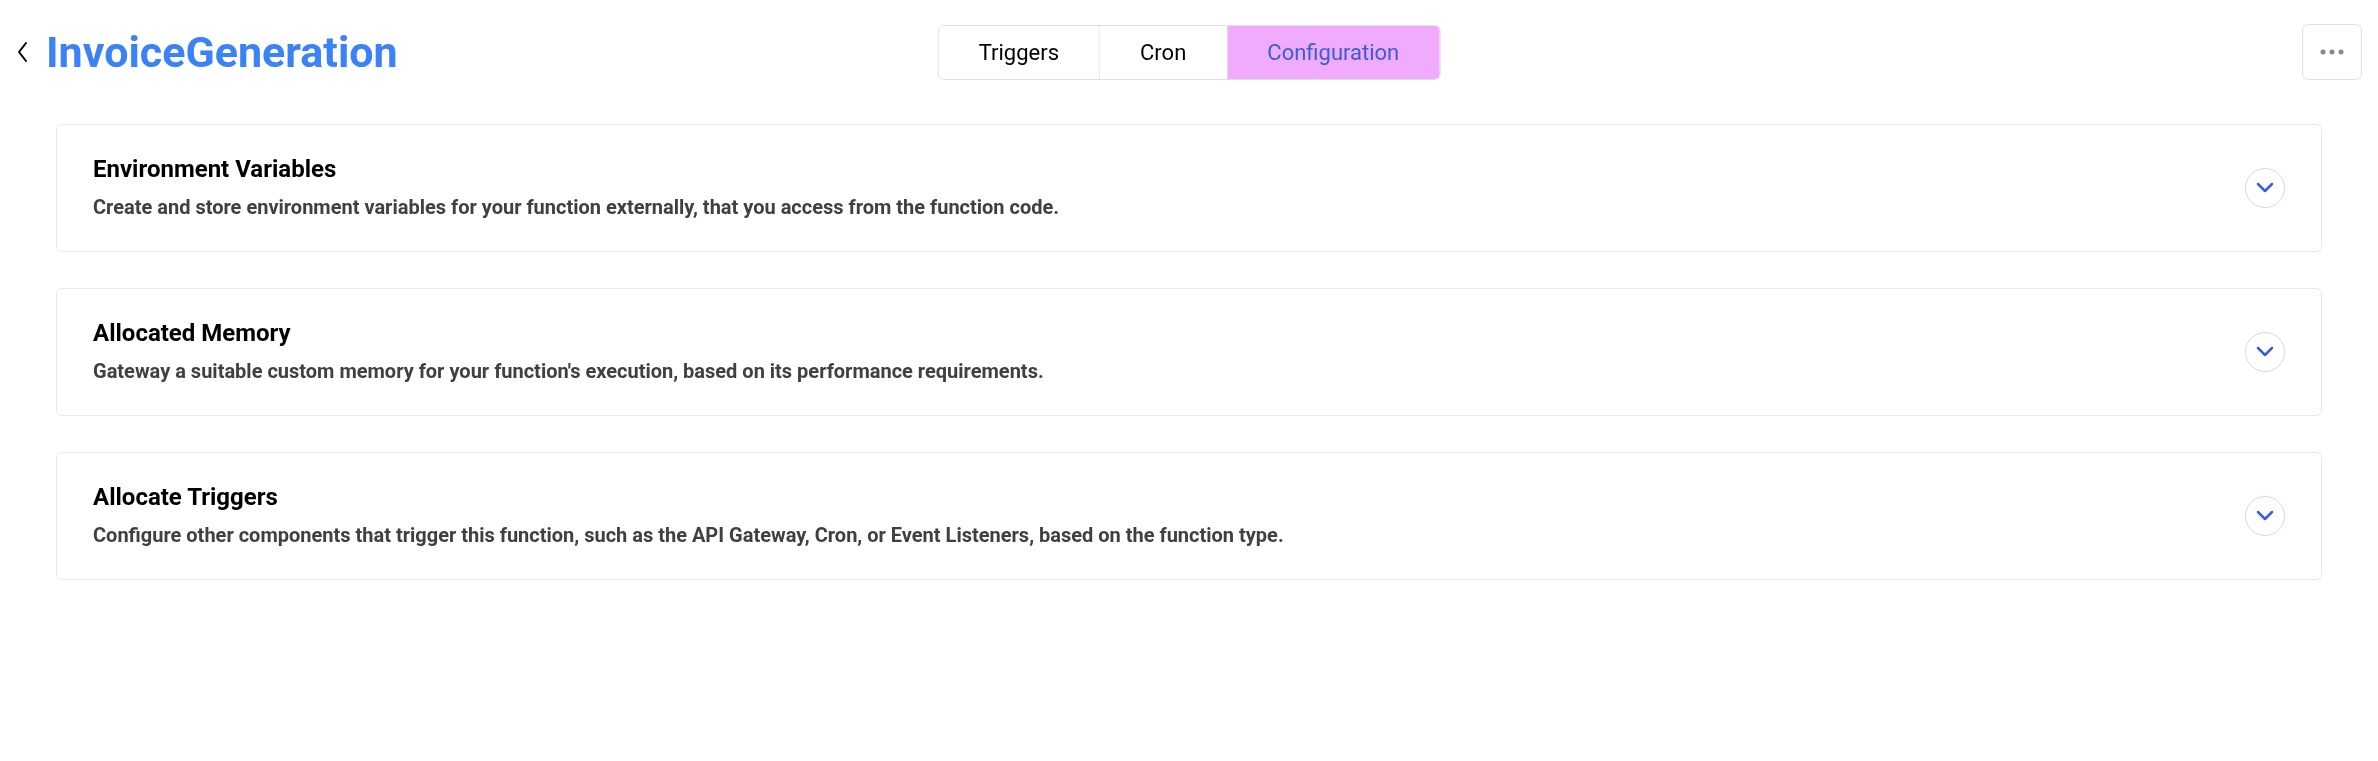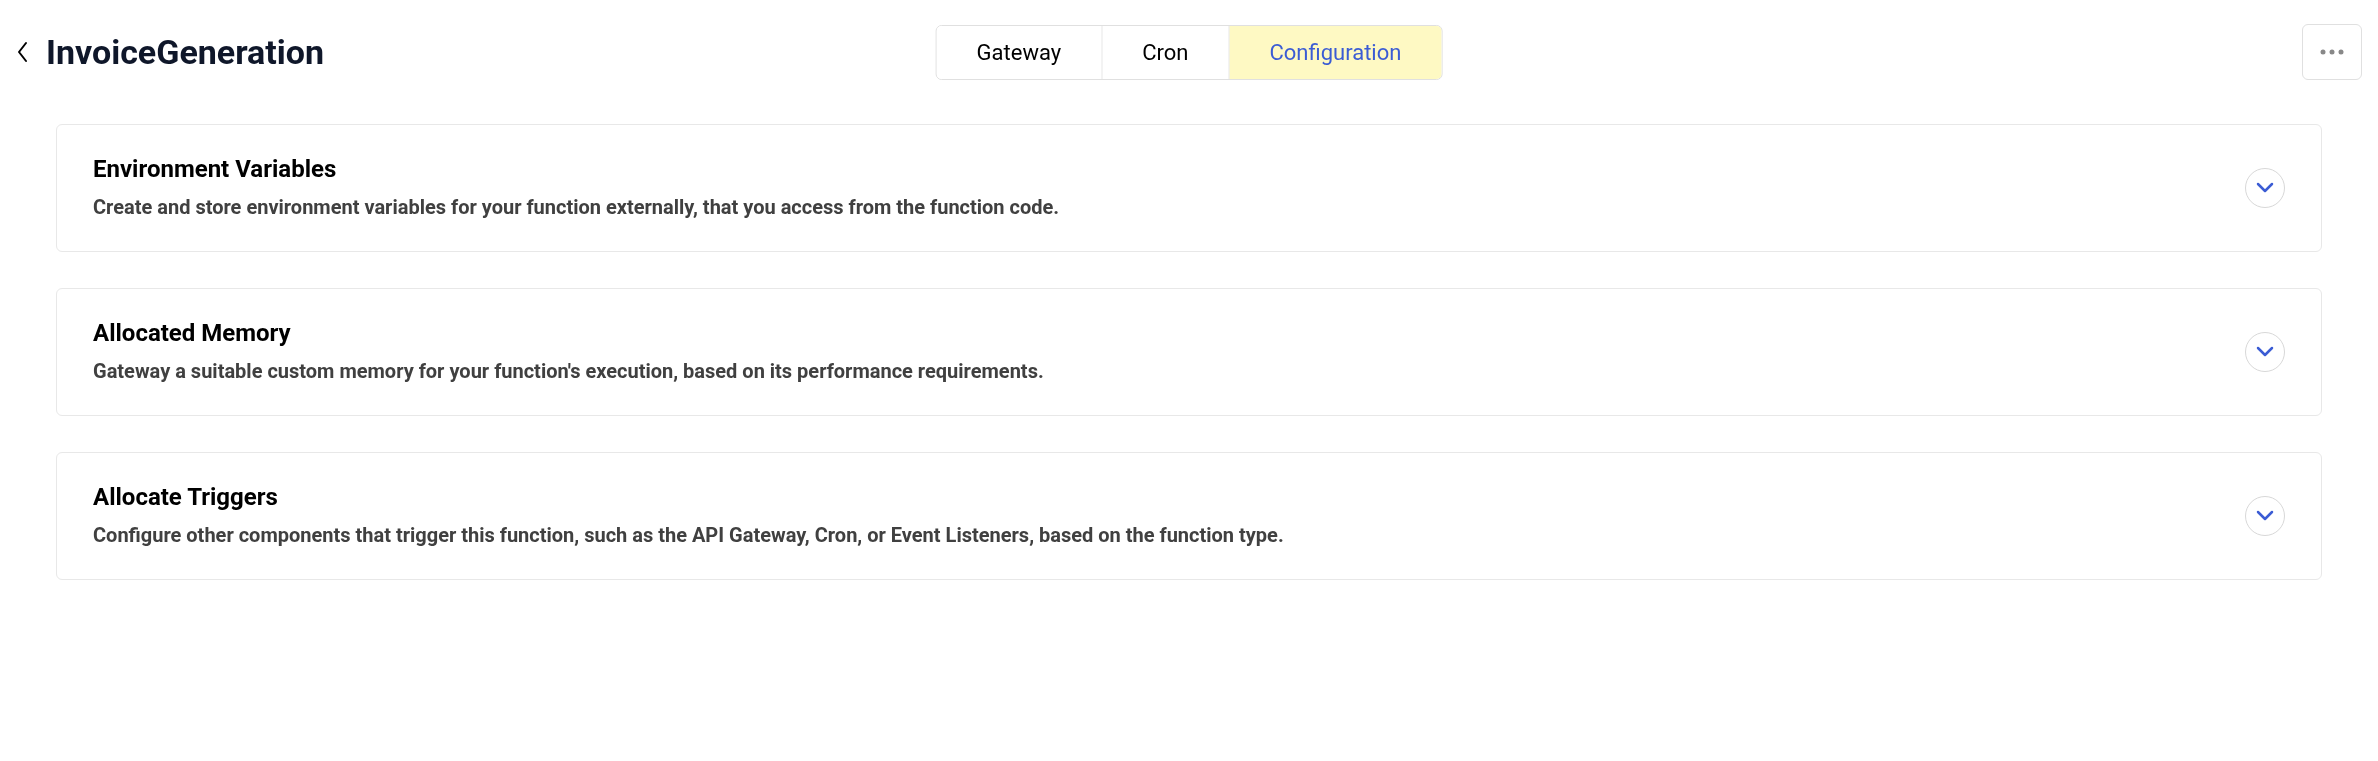--- a/index.html
+++ b/index.html
@@ -22,23 +22,23 @@
     }
     .back-btn {
       display: flex;
       align-items: center;
       justify-content: center;
       cursor: pointer;
       margin-right: 12px;
       padding: 4px;
     }
     .page-title {
-      font-size: 34px;
+      font-size: 43px;
       font-weight: 700;
-      color: #0f172a;
+      color: #3b82f6;
     }
     .tabs {
       position: absolute;
       left: 50%;
       transform: translateX(-50%);
       display: flex;
       border: 1px solid #e0e0e0;
       border-radius: 6px;
       overflow: hidden;
     }
@@ -47,21 +47,21 @@
       font-size: 22px;
       cursor: pointer;
       background: #ffffff;
       color: #000000;
       border-right: 1px solid #e0e0e0;
     }
     .tab:last-child {
       border-right: none;
     }
     .tab.active {
-      background: #fef9c3;
+      background: #f0abfc;
       color: #3b5cd4;
     }
     .more-btn {
       margin-left: auto;
       width: 60px;
       height: 56px;
       border: 1px solid #e0e0e0;
       border-radius: 6px;
       display: flex;
       align-items: center;
@@ -114,21 +114,21 @@
 
 <div class="header">
   <div class="back-btn">
     <svg width="14" height="22" viewBox="0 0 14 22" fill="none">
       <path d="M10 2L3 11L10 20" stroke="#000000" stroke-width="2" stroke-linecap="round" stroke-linejoin="round"></path>
     </svg>
   </div>
   <h1 class="page-title">InvoiceGeneration</h1>
 
   <div class="tabs">
-    <div class="tab">Gateway</div>
+    <div class="tab">Triggers</div>
     <div class="tab">Cron</div>
     <div class="tab active">Configuration</div>
   </div>
 
   <div class="more-btn">
     <svg width="24" height="6" viewBox="0 0 24 6" fill="none">
       <circle cx="3" cy="3" r="2.5" fill="#888888"></circle>
       <circle cx="12" cy="3" r="2.5" fill="#888888"></circle>
       <circle cx="21" cy="3" r="2.5" fill="#888888"></circle>
     </svg>

